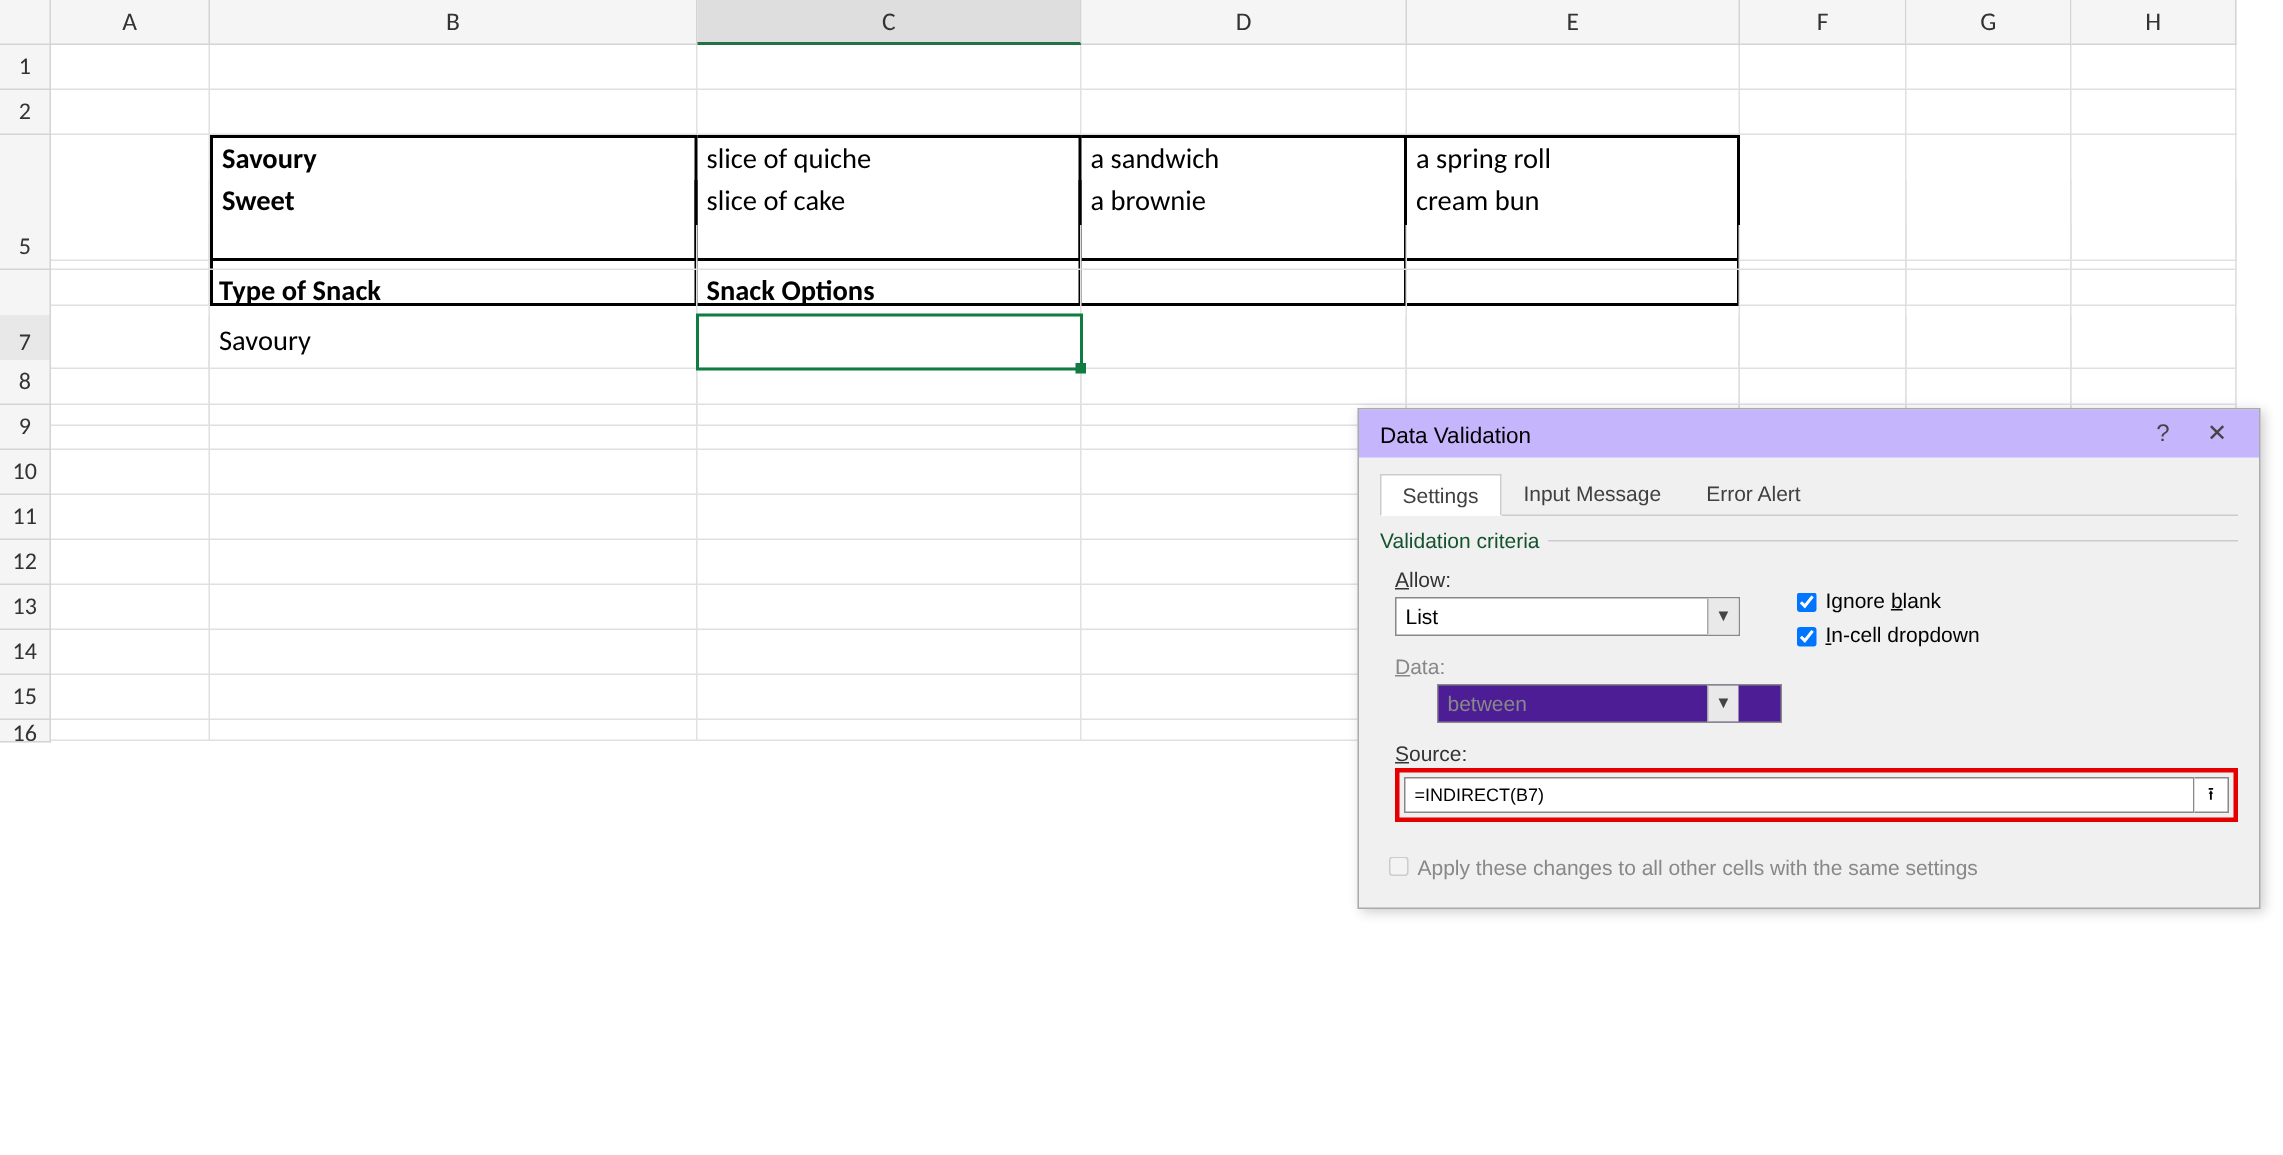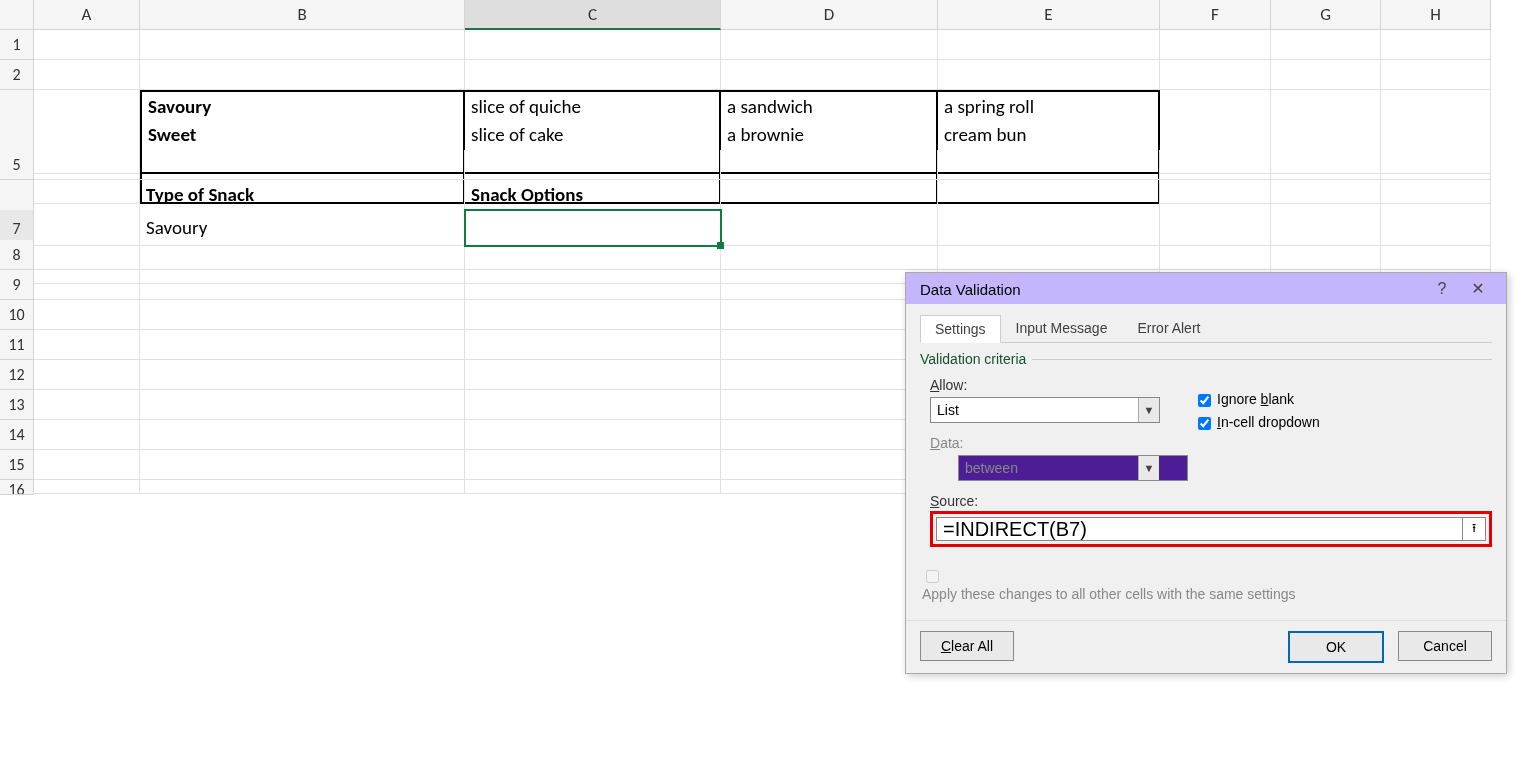--- a/index.html
+++ b/index.html
@@ -176,37 +176,36 @@
     padding:3px;
     border:3px solid #e40000;
     display:flex;
   }
   .src-input {
     flex:1;
     height:24px;
     border:1px solid #888;
     background:#fff;
     padding:0 6px;
-    font-size:20px;
+    font-size:12px;
     box-sizing:border-box;
   }
   .src-btn {
     width:22px;
     border:1px solid #888;
     border-left:none;
     background:#fff;
     display:flex;align-items:center;justify-content:center;
     font-size:12px;
   }
 
   .apply-row {
-    display:flex; align-items:flex-start;
+    display:flex; align-items:center;
     margin:20px 0 4px 2px;
     color:#888;
-    flex-direction:column;
   }
   .apply-row input { margin-right:6px; }
 
   .btnbar {
     border-top:1px solid #ddd;
     padding:10px 14px;
     display:flex;
     gap:14px;
   }
   .pushbtn {
@@ -461,21 +460,13 @@
         <span>⭱</span>
       </div>
     </div>
 
     <div class="apply-row">
       <input type="checkbox" disabled="" style="">
       <span>Apply these changes to all other cells with the same settings</span>
     </div>
   </div>
 
-  <div class="btnbar">
-    <div class="pushbtn">
-        <span><u class="acc">C</u>lear All</span>
-      </div>
-    <div class="spacer"></div>
-    <div class="pushbtn primary">OK</div>
-    <div class="pushbtn">Cancel</div>
-  </div>
 </div>
 
 </body></html>

